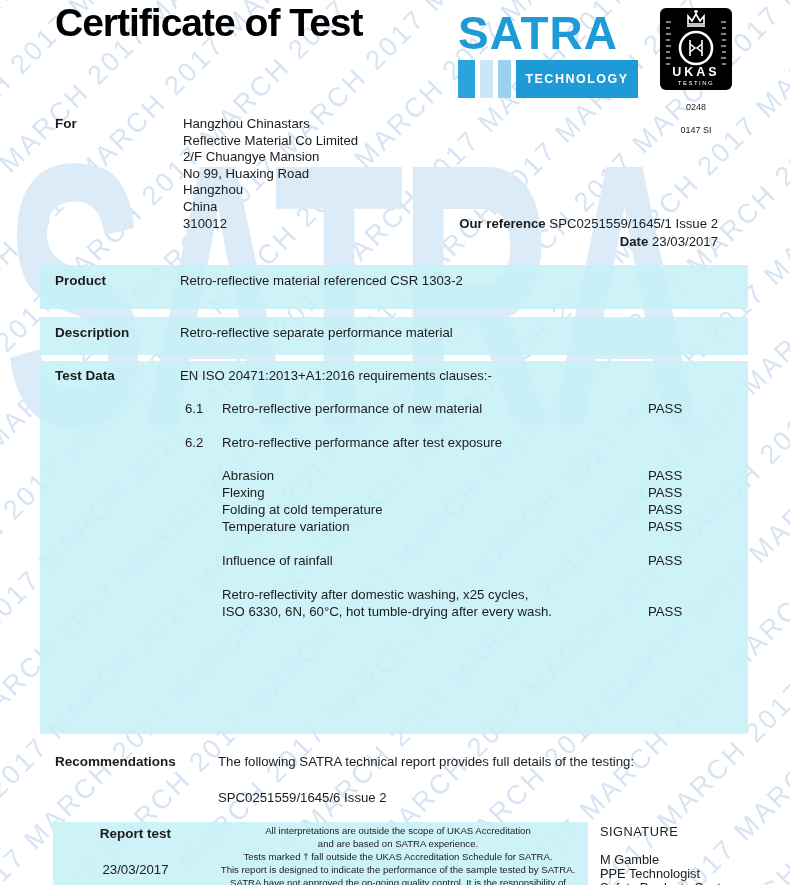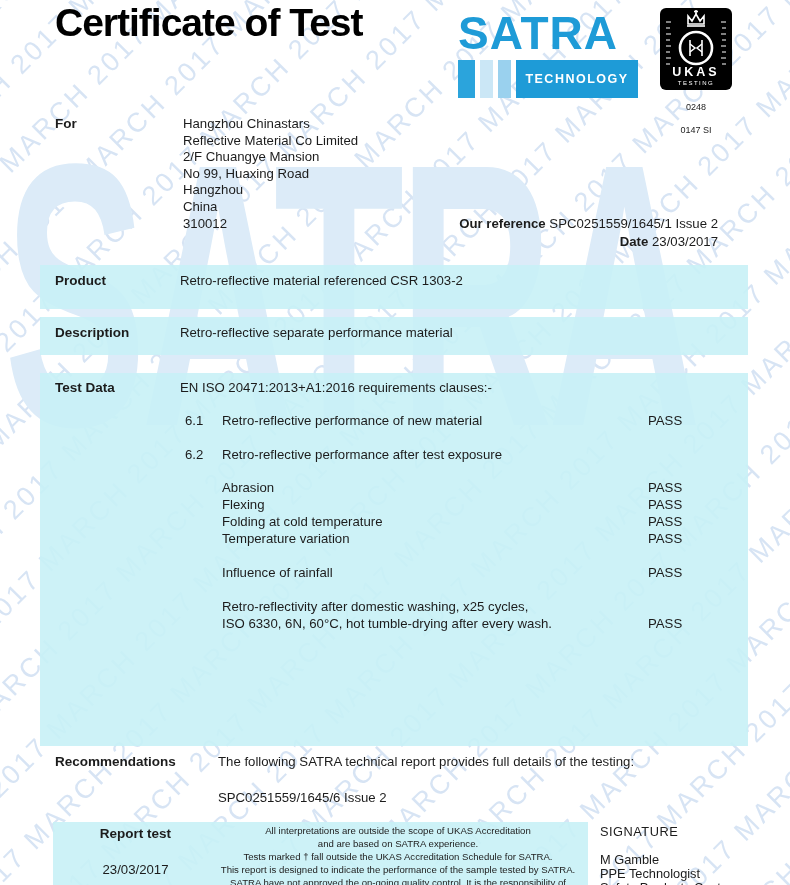--- a/index.html
+++ b/index.html
@@ -184,21 +184,21 @@
   <div class="cyan" style="top:265px;height:44px;">
     <div class="blk-label" style="top:8px;">Product</div>
     <div class="blk-value" style="top:8px;">Retro-reflective material referenced CSR 1303-2</div>
   </div>
 
   <div class="cyan" style="top:317px;height:38px;">
     <div class="blk-label" style="top:8px;">Description</div>
     <div class="blk-value" style="top:8px;">Retro-reflective separate performance material</div>
   </div>
 
-  <div class="cyan" style="top:373px;height:373px;">
+  <div class="cyan" style="top:361px;height:373px;">
     <div class="blk-label" style="top:7px;">Test Data</div>
     <div class="blk-value" style="top:7px;">EN ISO 20471:2013+A1:2016 requirements clauses:-</div>
 
     <div class="row-num" style="top:40px;">6.1</div>
     <div class="row-text" style="top:40px;">Retro-reflective performance of new material</div>
     <div class="row-pass" style="top:40px;">PASS</div>
 
     <div class="row-num" style="top:74px;">6.2</div>
     <div class="row-text" style="top:74px;">Retro-reflective performance after test exposure</div>
 

